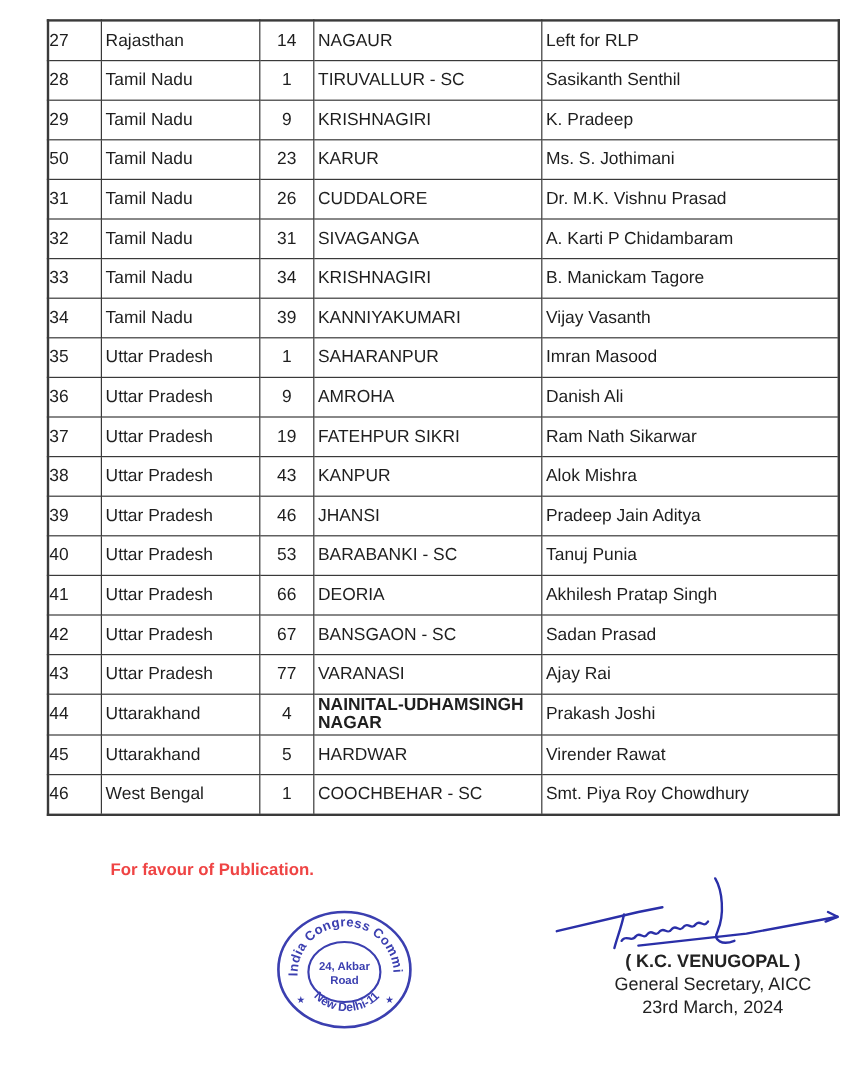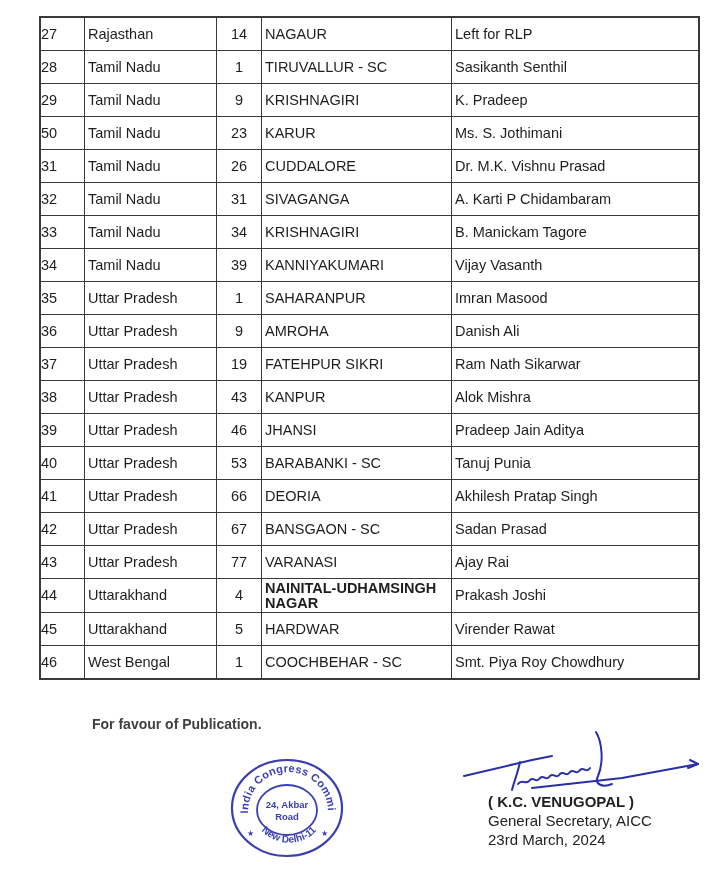--- a/index.html
+++ b/index.html
@@ -42,21 +42,21 @@
     .candidate-table td.c-name { }
     .candidate-table td.italic { }
     .candidate-table td.c-pc.wrap { line-height: 15px; padding-top: 1px; font-weight: bold; }
 
     .publication-note {
       position: absolute;
       left: 92px;
       top: 716px;
       font-weight: bold;
       font-size: 14px;
-      color: #404040;
+      color: #ef4444;
     }
 
     .seal {
       position: absolute;
       left: 228px;
       top: 756px;
       width: 118px;
       height: 104px;
     }
 
@@ -66,21 +66,21 @@
       top: 722px;
       width: 238px;
       height: 72px;
     }
 
     .signatory-block {
       position: absolute;
       left: 488px;
       top: 792px;
       width: 212px;
-      text-align: left;
+      text-align: center;
       font-size: 15px;
       line-height: 19px;
       color: #222;
     }
     .signatory-name {
       font-weight: bold;
       font-size: 15px;
     }
   </style>
 </head>

